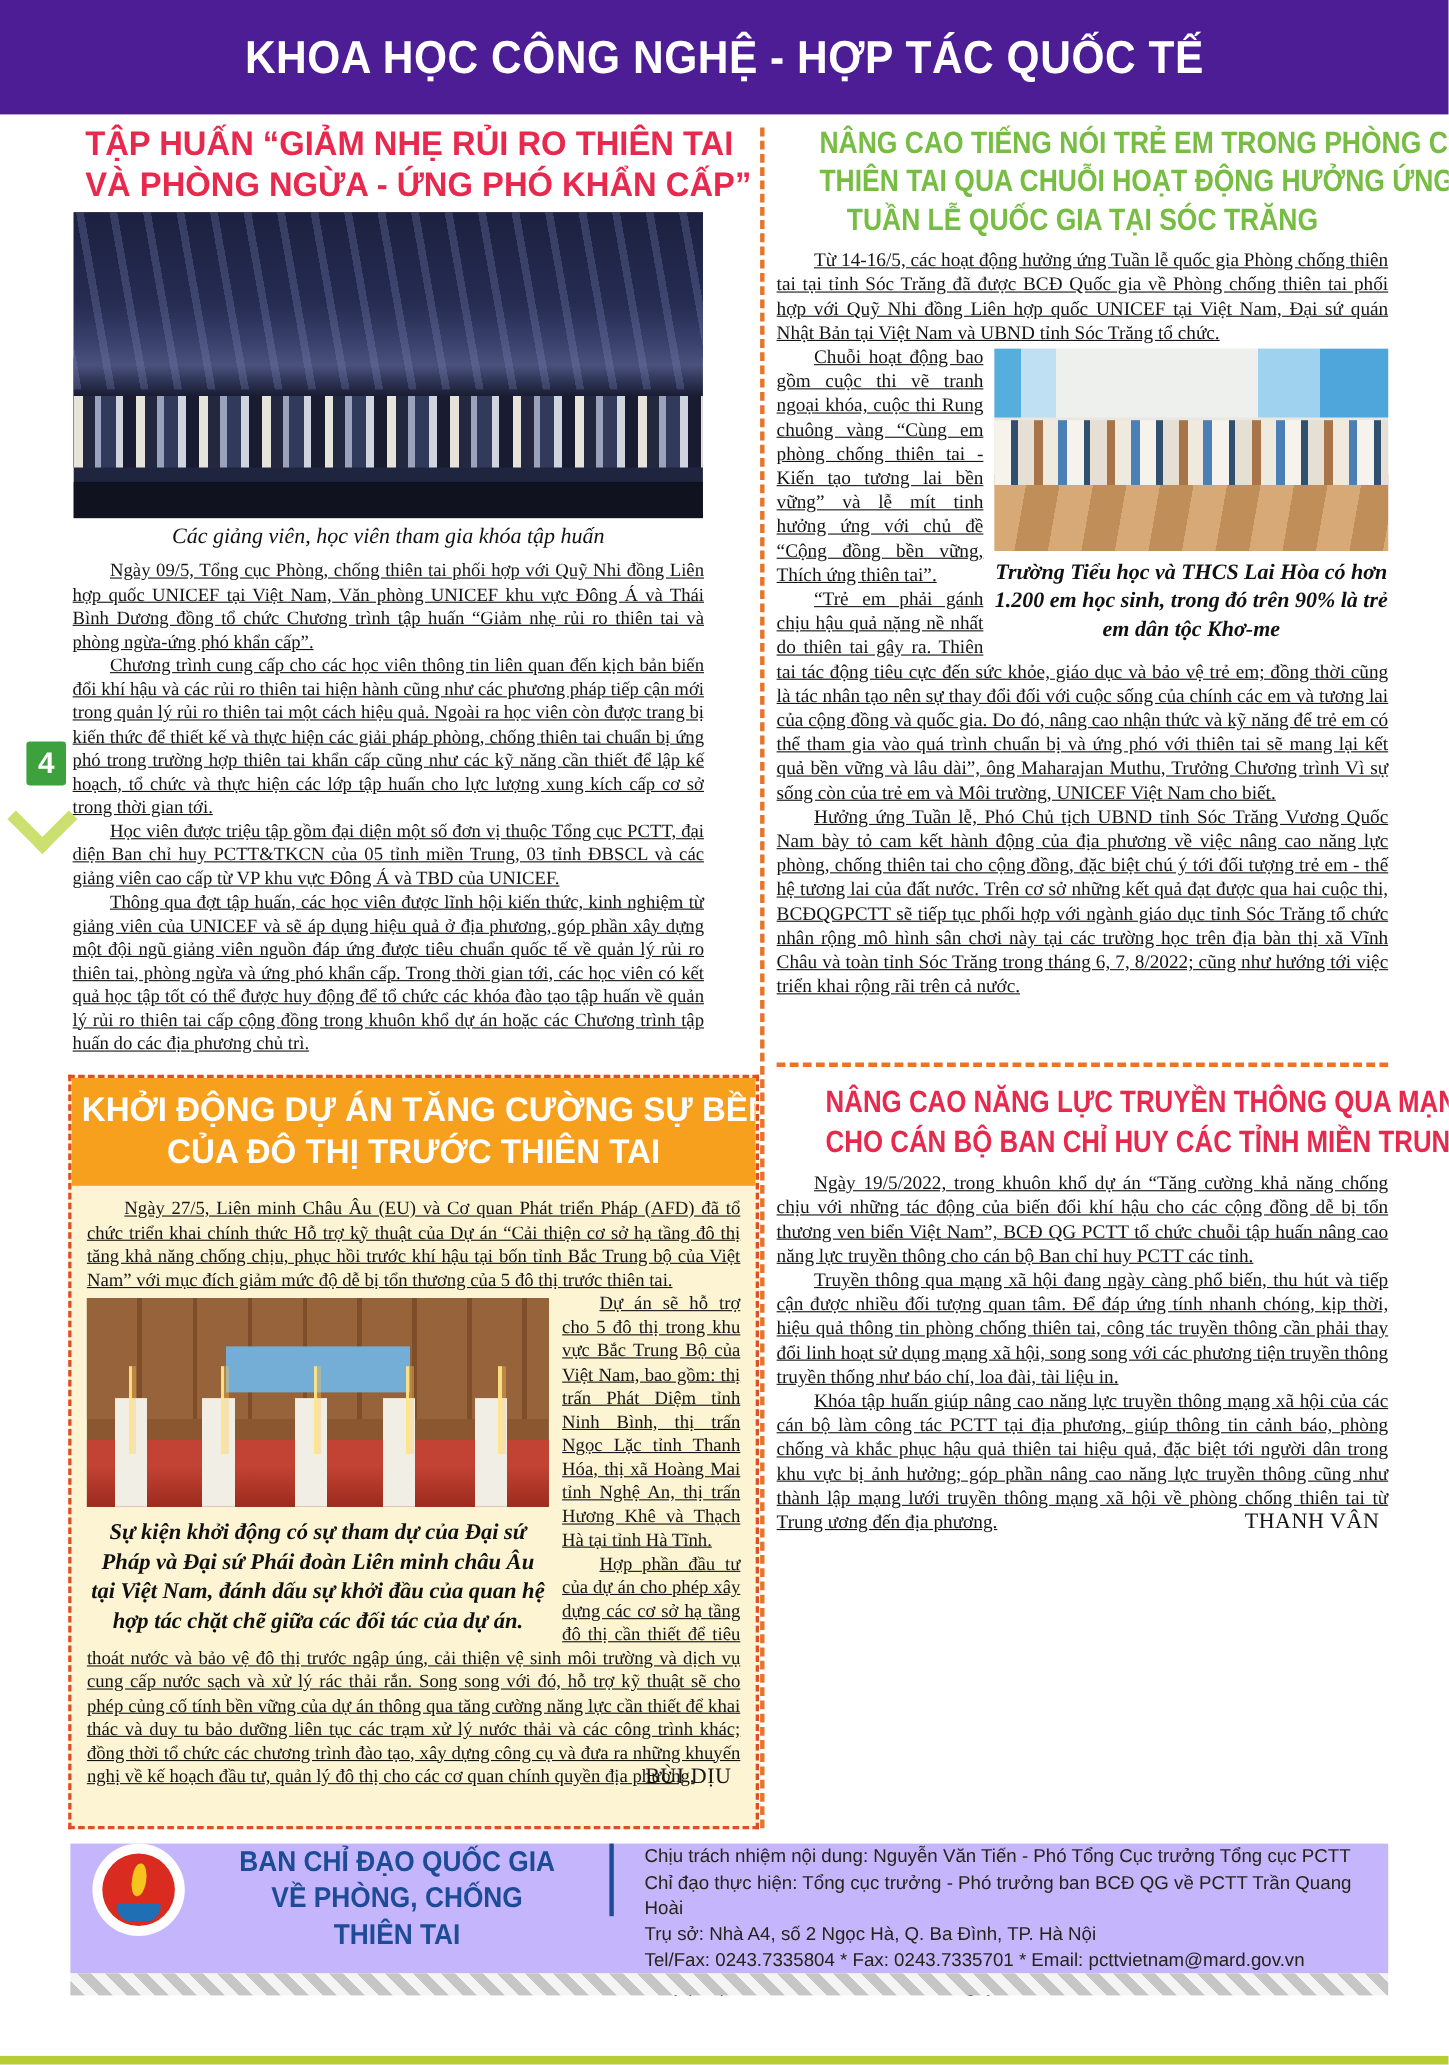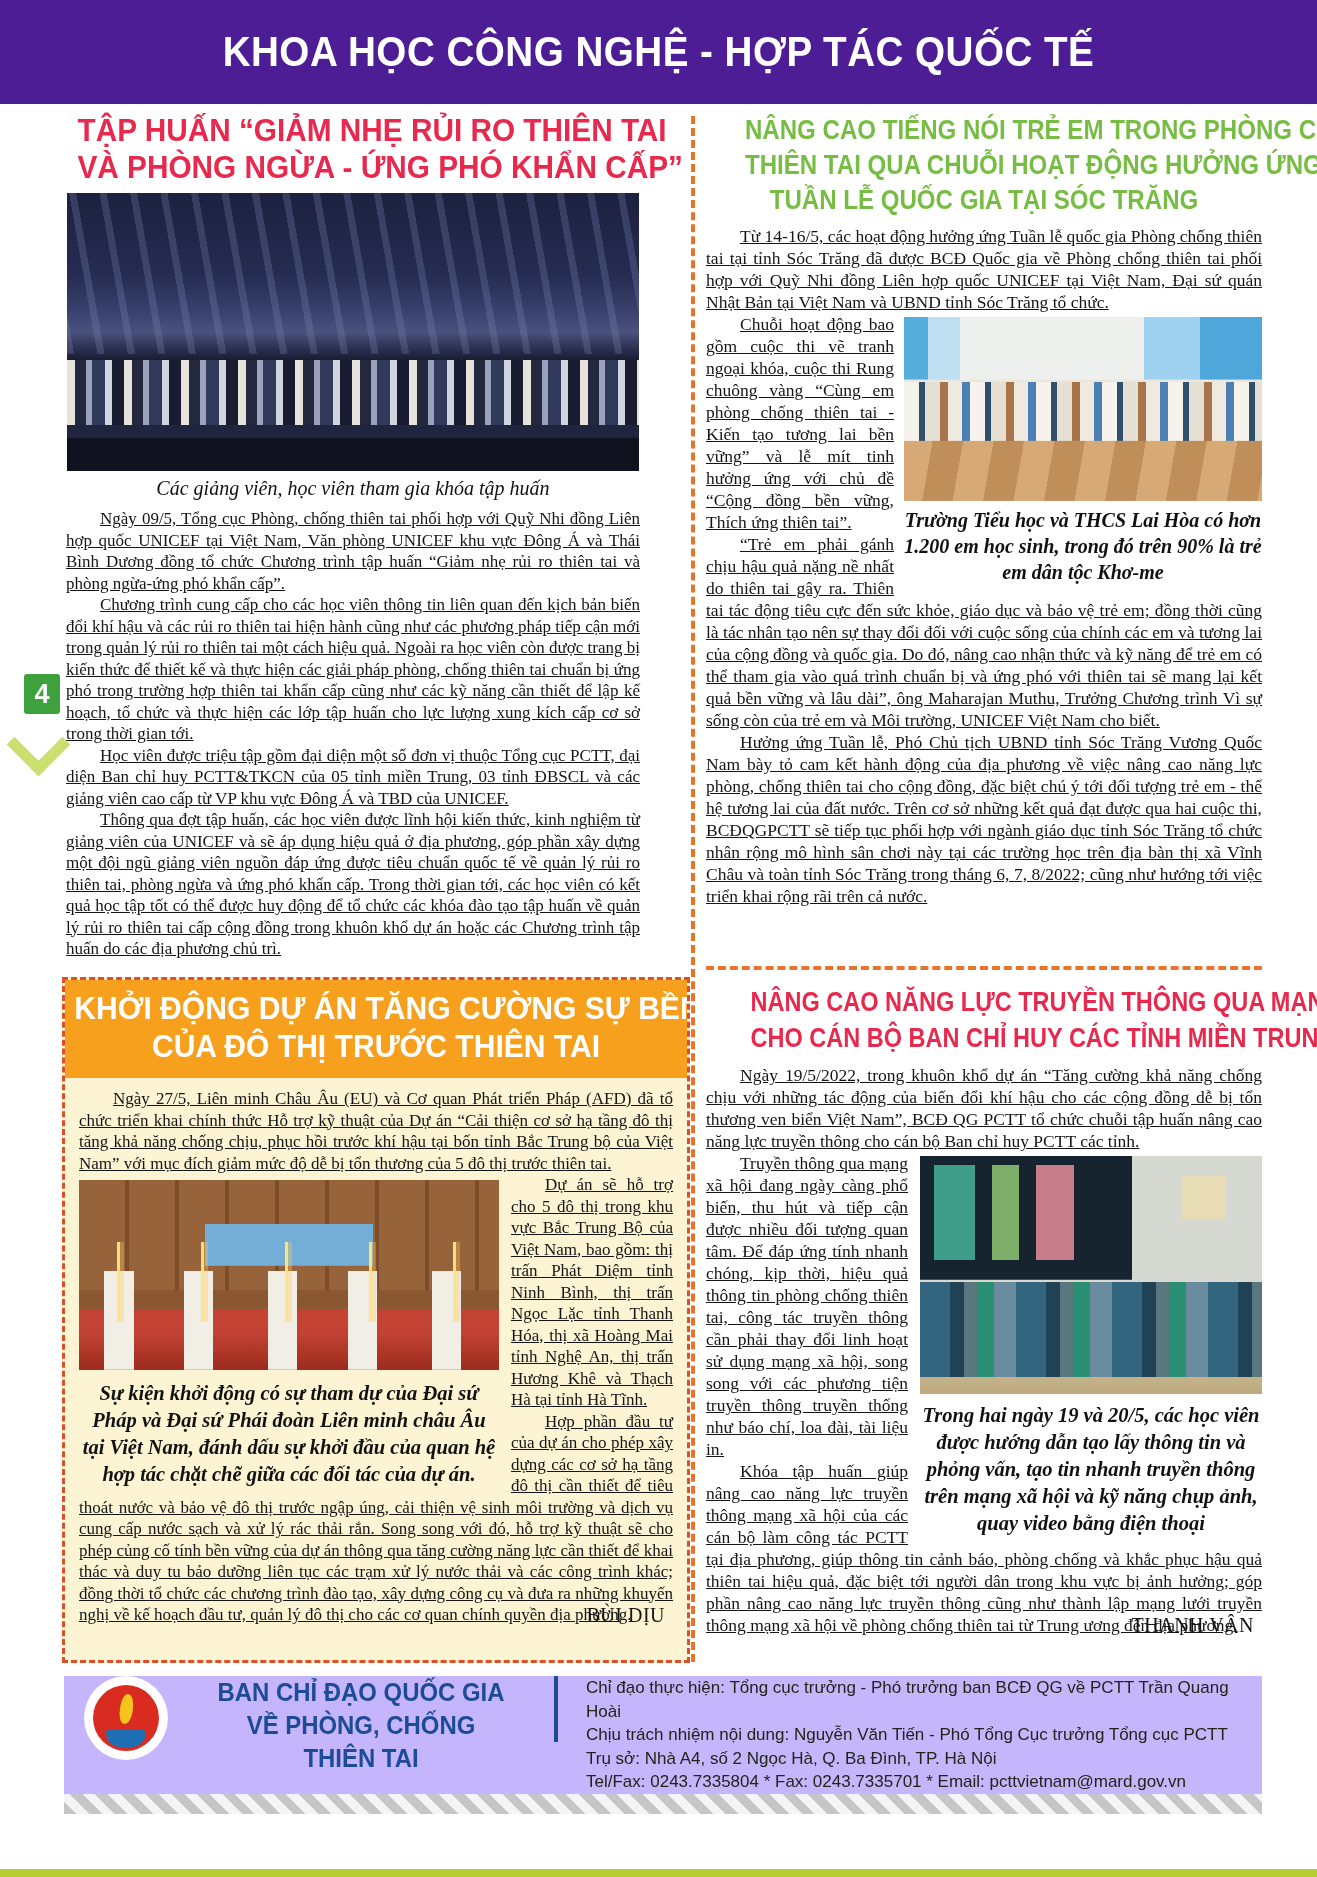--- a/index.html
+++ b/index.html
@@ -175,41 +175,37 @@
   </div>
 </div>
 
 <div class="article" id="art-media">
   <div class="art-title t-red">
     <div class="tl">NÂNG CAO NĂNG LỰC TRUYỀN THÔNG QUA MẠNG XÃ HỘI</div>
     <div class="tl">CHO CÁN BỘ BAN CHỈ HUY CÁC TỈNH MIỀN TRUNG</div>
   </div>
   <div class="art-body">
     <p>Ngày 19/5/2022, trong khuôn khổ dự án “Tăng cường khả năng chống chịu với những tác động của biến đổi khí hậu cho các cộng đồng dễ bị tổn thương ven biển Việt Nam”, BCĐ QG PCTT tổ chức chuỗi tập huấn nâng cao năng lực truyền thông cho cán bộ Ban chỉ huy PCTT các tỉnh.</p>
-    <figure class="fig-media">
-      <div class="photo4"></div>
-      <figcaption>Trong hai ngày 19 và 20/5, các học viên được hướng dẫn tạo lấy thông tin và phỏng vấn, tạo tin nhanh truyền thông trên mạng xã hội và kỹ năng chụp ảnh, quay video bằng điện thoại</figcaption>
-    </figure>
     <p>Truyền thông qua mạng xã hội đang ngày càng phổ biến, thu hút và tiếp cận được nhiều đối tượng quan tâm. Để đáp ứng tính nhanh chóng, kịp thời, hiệu quả thông tin phòng chống thiên tai, công tác truyền thông cần phải thay đổi linh hoạt sử dụng mạng xã hội, song song với các phương tiện truyền thông truyền thống như báo chí, loa đài, tài liệu in.</p>
     <p>Khóa tập huấn giúp nâng cao năng lực truyền thông mạng xã hội của các cán bộ làm công tác PCTT tại địa phương, giúp thông tin cảnh báo, phòng chống và khắc phục hậu quả thiên tai hiệu quả, đặc biệt tới người dân trong khu vực bị ảnh hưởng; góp phần nâng cao năng lực truyền thông cũng như thành lập mạng lưới truyền thông mạng xã hội về phòng chống thiên tai từ Trung ương đến địa phương.</p>
   </div>
   <div class="byline">THANH VÂN</div>
 </div>
 
 <div class="footer">
   <div class="logo">
       <span class="wave"></span>
     </div>
   <div class="org-name">
     <div>BAN CHỈ ĐẠO QUỐC GIA</div>
     <div>VỀ PHÒNG, CHỐNG THIÊN TAI</div>
   </div>
   <div class="footer-sep"></div>
   <div class="footer-lines">
+    <div>Chịu trách nhiệm nội dung: Nguyễn Văn Tiến - Phó Tổng Cục trưởng Tổng cục PCTT</div>
     <div>Chỉ đạo thực hiện: Tổng cục trưởng - Phó trưởng ban BCĐ QG về PCTT Trần Quang Hoài</div>
-    <div>Chịu trách nhiệm nội dung: Nguyễn Văn Tiến - Phó Tổng Cục trưởng Tổng cục PCTT</div>
     <div>Trụ sở: Nhà A4, số 2 Ngọc Hà, Q. Ba Đình, TP. Hà Nội</div>
     <div>Tel/Fax: 0243.7335804 * Fax: 0243.7335701 * Email: pcttvietnam@mard.gov.vn</div>
     <div>Giấy phép xuất bản số: 37/GP-XBBT ngày 07/06/2022 của CBC-BTT&amp;TT</div>
   </div>
 </div>
 <div class="hatch"></div>
 <div class="bottom-strip"></div>
 
 </body></html>

